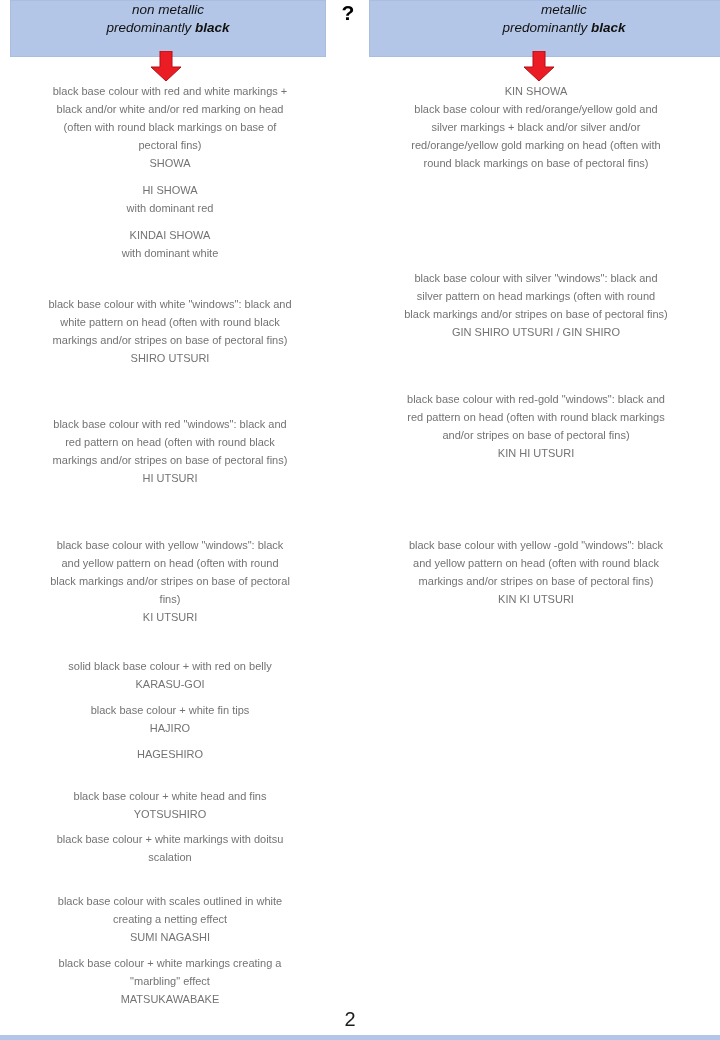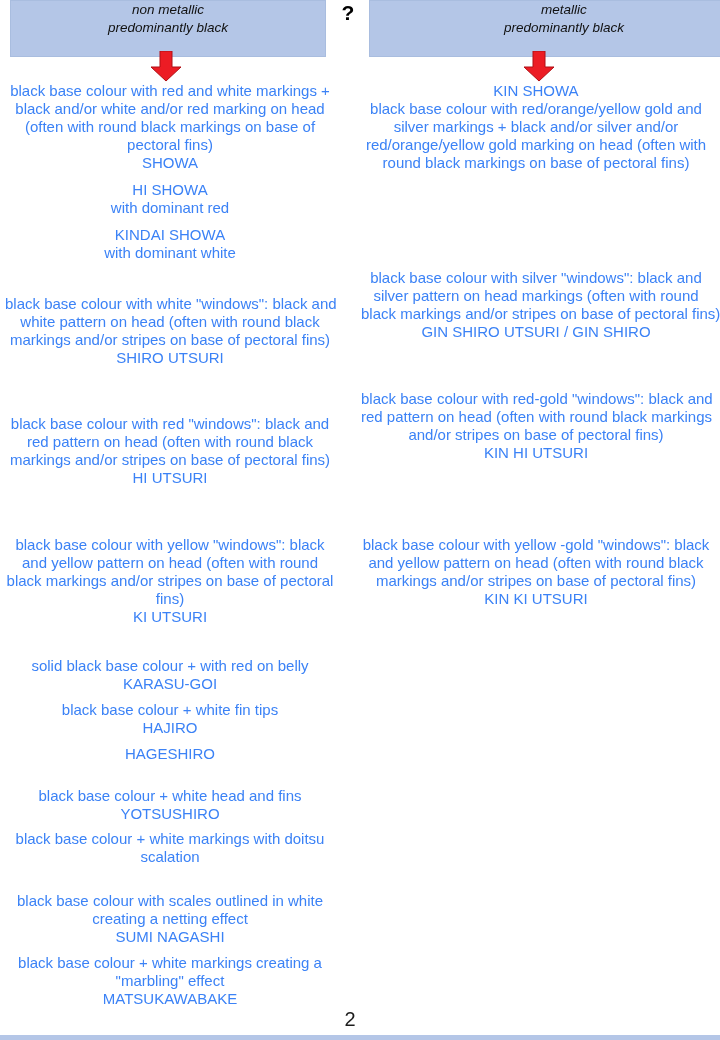--- a/index.html
+++ b/index.html
@@ -6,33 +6,33 @@
   body{
     width:720px;height:1040px;position:relative;background:#ffffff;
     font-family:"Liberation Sans",sans-serif;color:#1c1c1c;overflow:hidden;
   }
   .header-box{
     position:absolute;top:0;height:57px;background:#b4c6e7;
     border:1px solid #a9bddf;box-sizing:border-box;
     text-align:center;font-style:italic;font-size:13.5px;line-height:18px;
     color:#111;
   }
-  .header-box .bold{font-weight:normal;}
+  .header-box .bold{font-weight:bold;}
   #header-left{left:10px;width:316px;}
   #header-right{left:369px;width:390px;}
   .qmark{
     position:absolute;top:1px;left:336px;width:24px;text-align:center;
     font-size:21px;font-weight:bold;color:#000;
   }
   .arrow{position:absolute;top:51px;width:30px;height:31px;}
   #arrow-left{left:151px;}
   #arrow-right{left:524px;}
   .block{
-    position:absolute;text-align:center;font-size:15px;line-height:18px;
-    white-space:pre;color:#3b82f6;
+    position:absolute;text-align:center;font-size:11px;line-height:18px;
+    white-space:pre;color:#737373;
   }
   .col-left{left:5px;width:330px;}
   .col-right{left:361px;width:350px;}
   .page-number{
     position:absolute;top:1008px;left:320px;width:60px;text-align:center;
     font-size:20px;color:#1c1c1c;
   }
   .footer-bar{
     position:absolute;left:0;bottom:0;width:720px;height:5px;background:#b4c6e7;
   }

